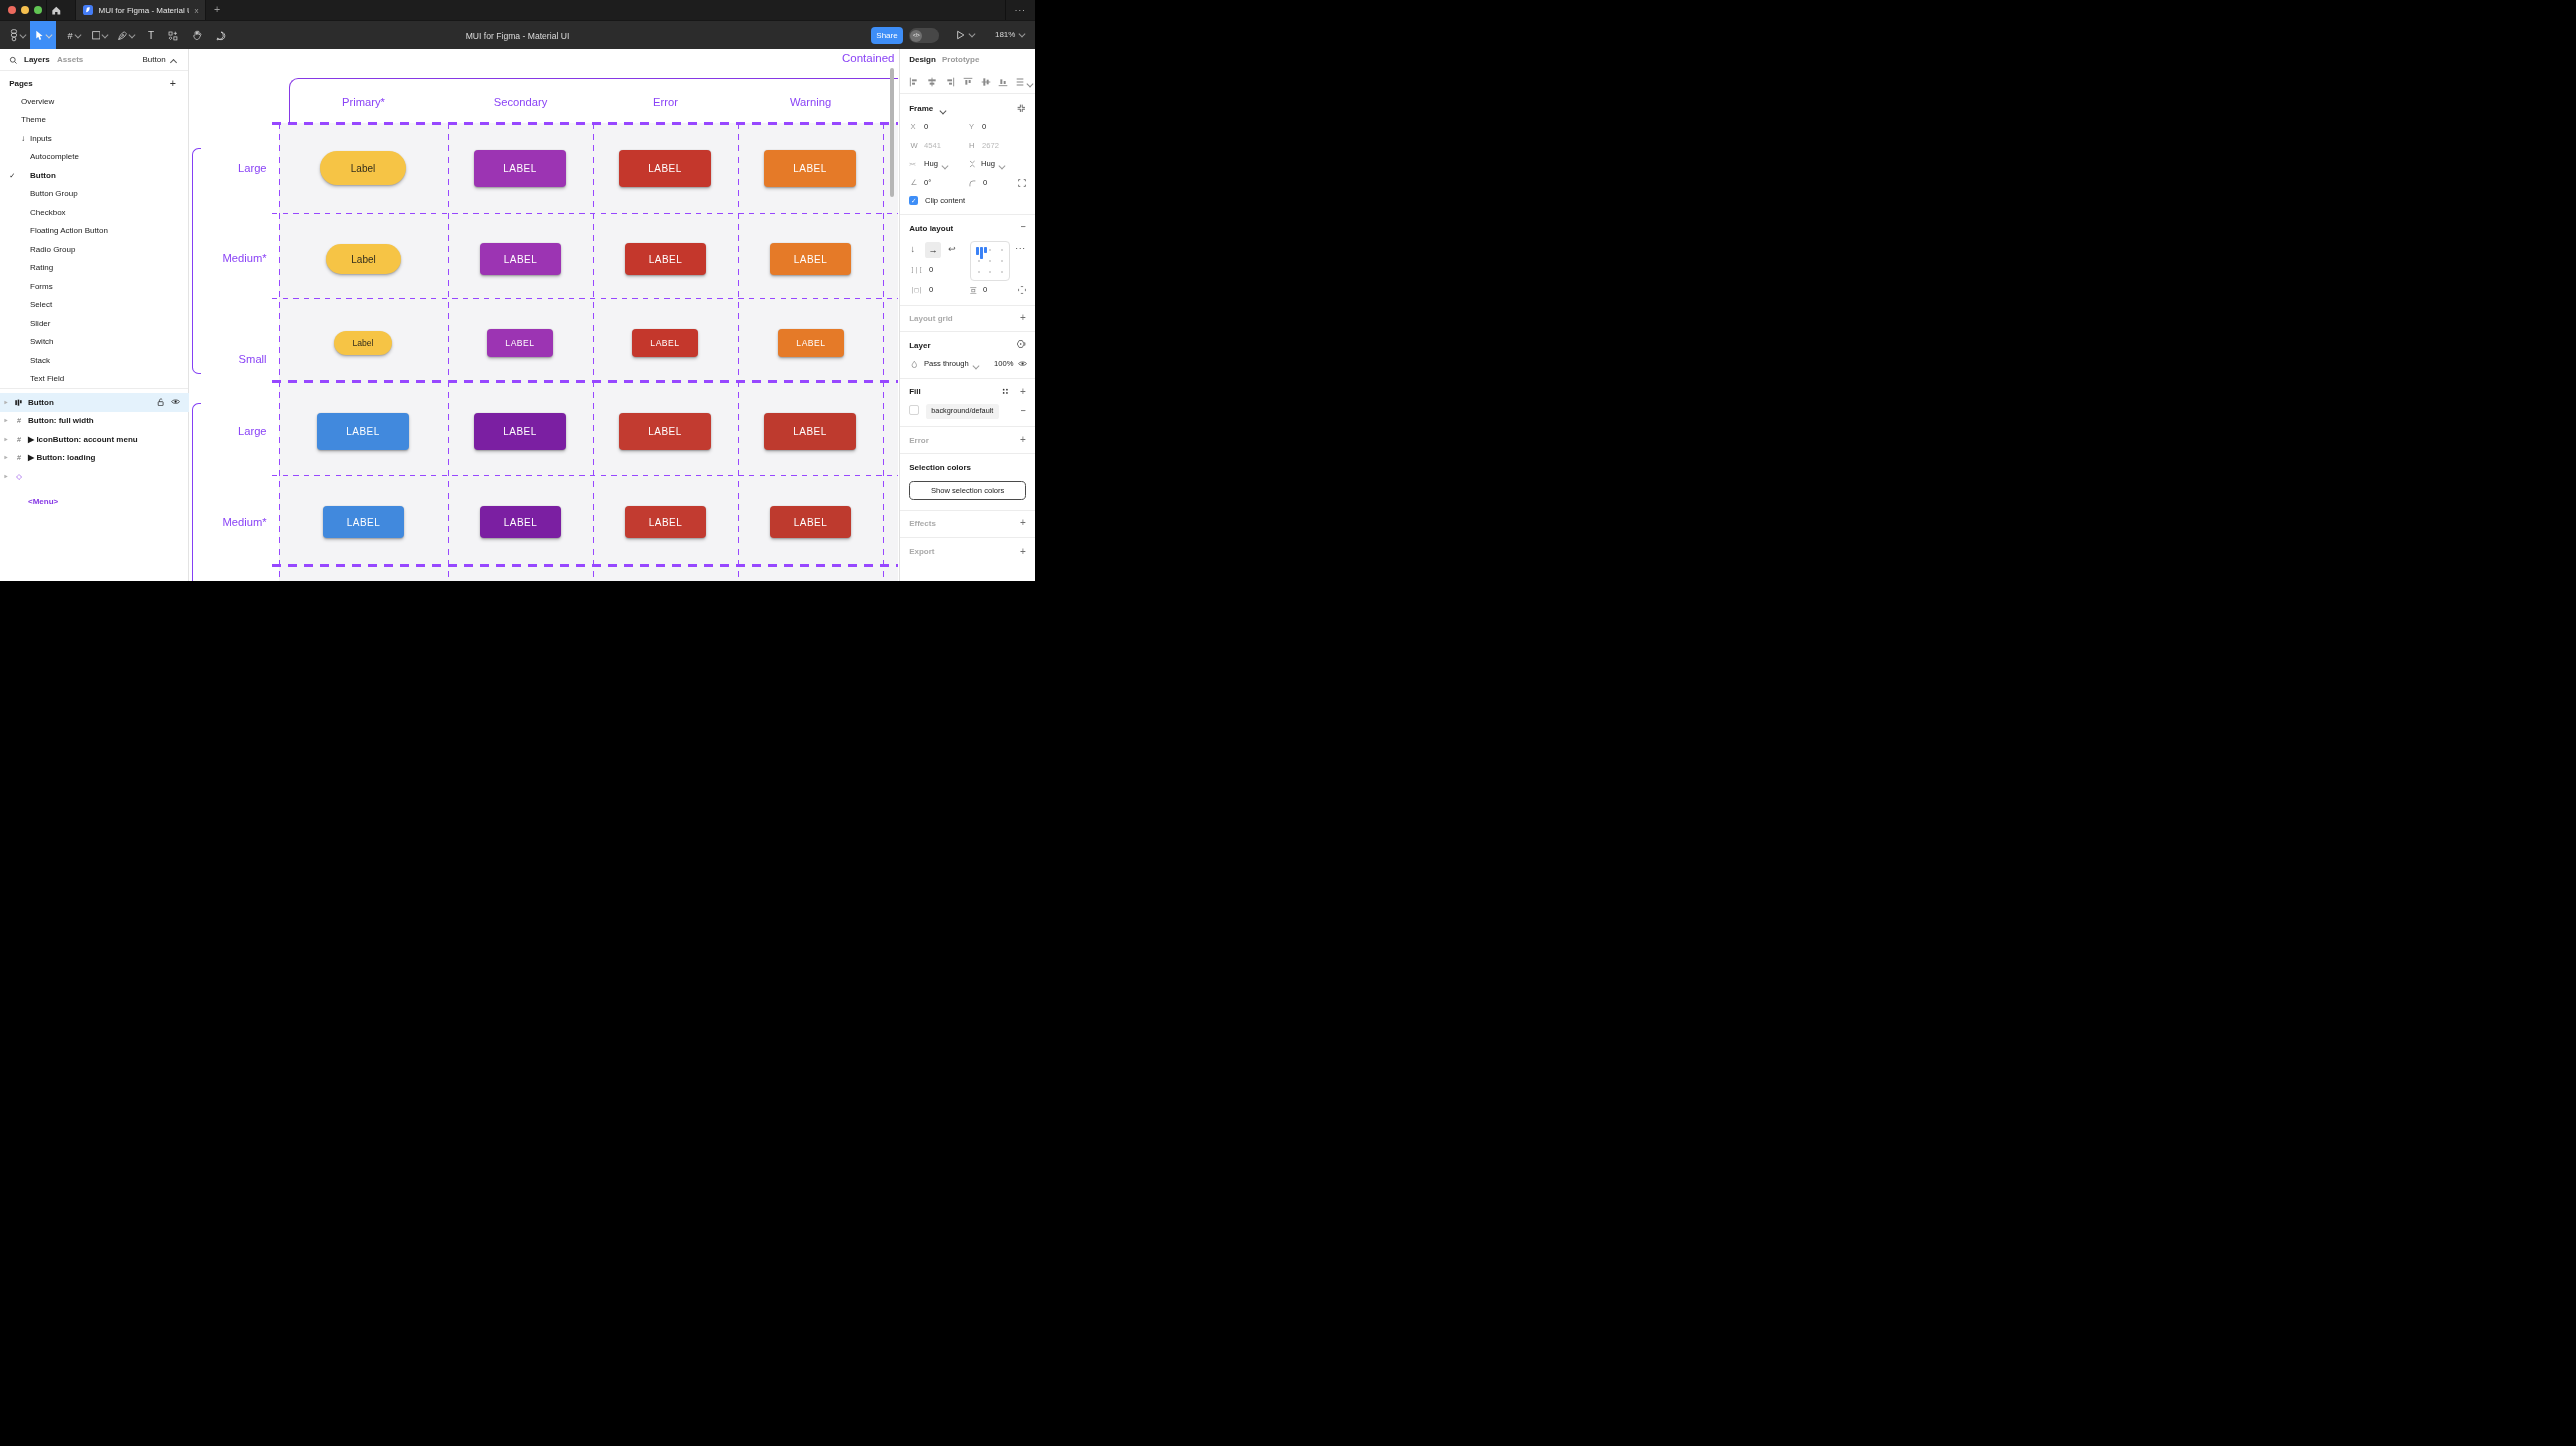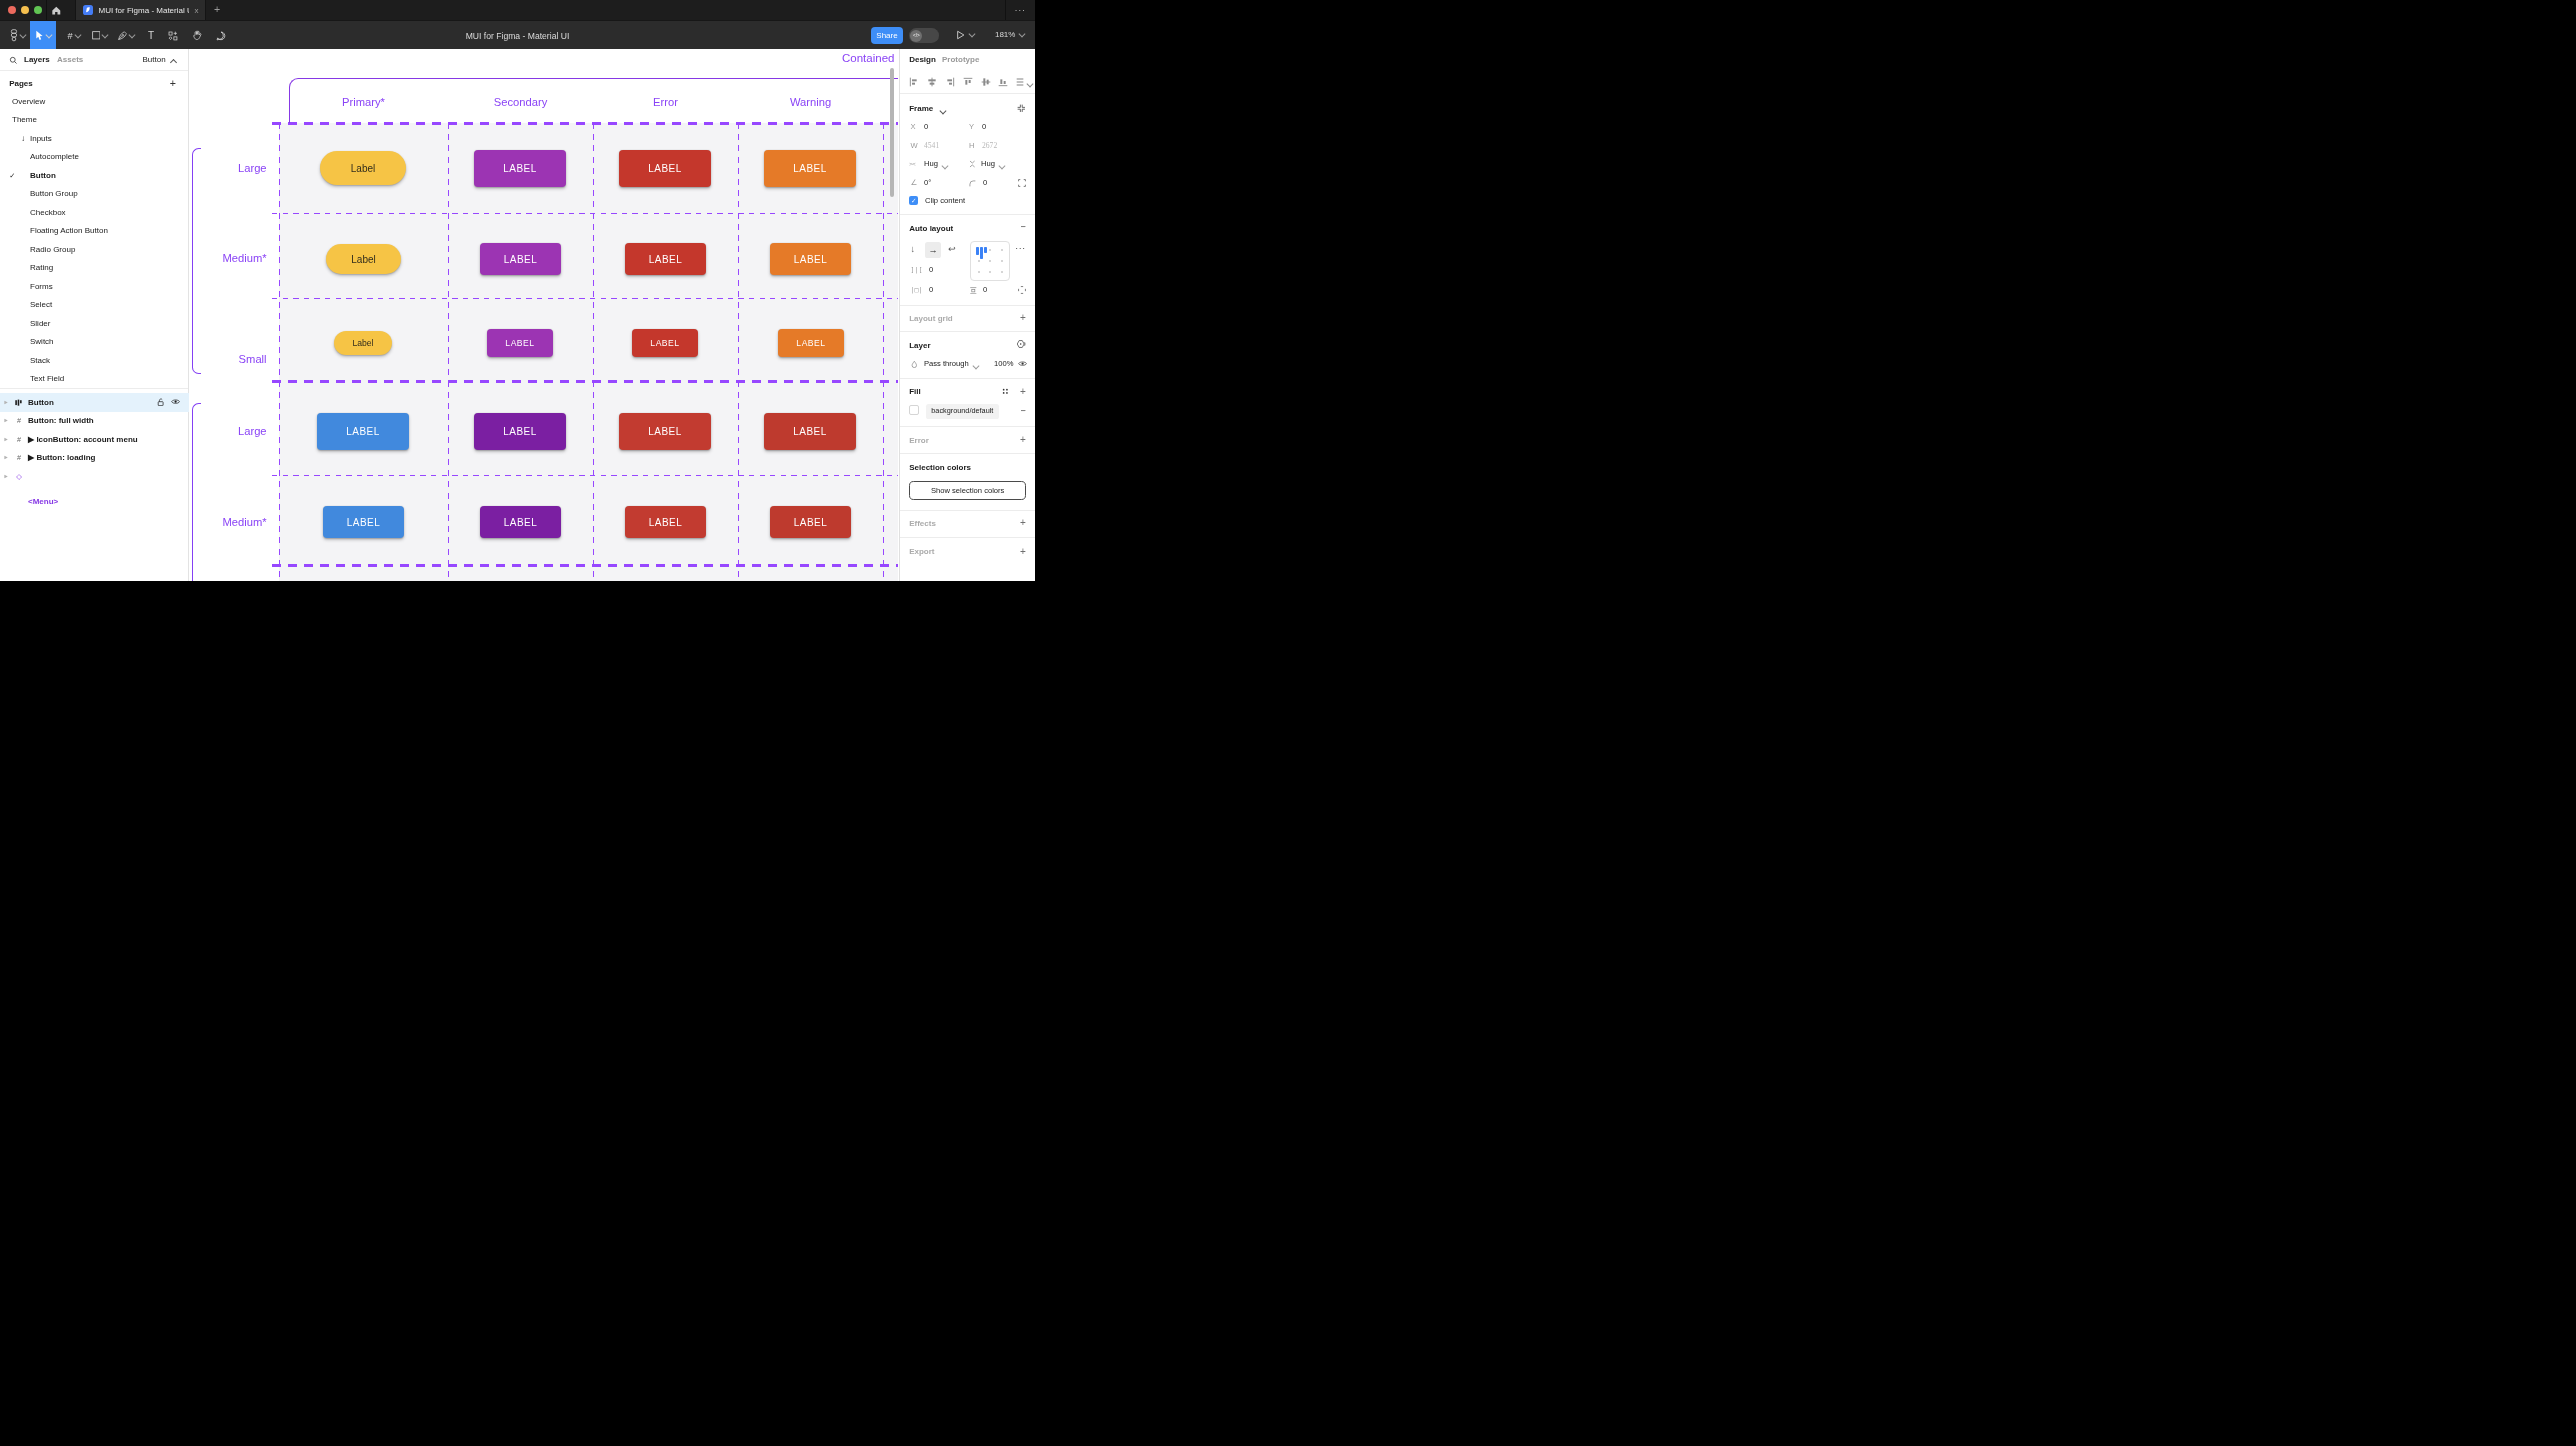--- a/index.html
+++ b/index.html
@@ -31,21 +31,21 @@
   #dev-knob{position:absolute;left:1.3px;top:1.3px;width:12px;height:12px;border-radius:50%;background:#6f6f6f;color:#fff;font-size:4.6px;display:flex;align-items:center;justify-content:center;}
   #present{position:absolute;right:61px;top:8.6px;display:flex;align-items:center;gap:4px;}
   #zoom-ctl{position:absolute;right:10.6px;top:9.2px;color:#d9d9d9;font-size:8px;display:flex;align-items:center;gap:4px;}
   
   #sidebar{position:absolute;left:0;top:49px;width:189px;height:532px;background:#fff;border-right:0.7px solid #E3E3E3;box-sizing:border-box;font-size:8px;color:#1b1b1b;}
   #sb-top{position:absolute;left:0;top:0;width:100%;height:22px;border-bottom:0.7px solid #ECECEC;box-sizing:border-box;}
   .sb-tab{position:absolute;top:6px;font-weight:700;}
   #pages-hdr{position:absolute;left:9.2px;top:30px;font-weight:700;}
   #pages-plus{position:absolute;right:12px;top:28px;font-size:10.6px;color:#333;font-weight:400;}
   .pg{position:absolute;left:0;width:189px;height:16px;line-height:16px;}
-  .pg .label{position:absolute;left:12px;}
+  .pg .label{position:absolute;left:21px;}
   .pg.lvl1 .label{left:30px;}
   .pg.cur .label{font-weight:700;}
   .pg .check{position:absolute;left:9.2px;font-size:7.3px;}
   .pg .pre{position:absolute;left:21px;}
   #sb-div{position:absolute;left:0;top:339px;width:100%;height:0.7px;background:#ECECEC;}
   .lyr{position:absolute;left:0;width:189px;height:18.5px;font-weight:700;}
   .lyr.sel{background:#E4F2FC;}
   .lyr .caret{position:absolute;left:4.6px;top:5.3px;font-size:6px;color:#b3b3b3;}
   .lyr .licon{position:absolute;left:14.5px;top:4.6px;width:9.2px;height:9.2px;display:flex;align-items:center;justify-content:center;color:#6d6d6d;font-size:7.3px;font-weight:400;}
   .lyr .label{position:absolute;left:28px;top:4.6px;white-space:nowrap;}
@@ -78,21 +78,21 @@
   .btn.pill-sm{width:58px;height:24px;border-radius:12px;font-size:8.6px;letter-spacing:0;}
   #cv-scroll{position:absolute;right:4px;top:19px;width:4px;height:129px;border-radius:2px;background:#B5B5B5;}
   
   #panel{position:absolute;left:899px;top:49px;width:136px;height:532px;background:#fff;border-left:0.7px solid #E0E0E0;box-sizing:border-box;font-size:7.6px;color:#1b1b1b;}
   .p-div{position:absolute;left:0;width:100%;height:0.7px;background:#ECECEC;}
   .p-hdr{position:absolute;left:9.2px;font-weight:700;font-size:8px;}
   .p-hdr.dis{color:#ABABAB;}
   .p-plus{position:absolute;right:9.2px;font-size:10px;color:#6f6f6f;font-weight:400;}
   .p-lbl{color:#9a9a9a;}
   .p-val{color:#1b1b1b;}
-  .p-val.gray{color:#b8b8b8;font-family:Liberation Serif, serif;}
+  .p-val.gray{color:#b8b8b8;}
   .prow{position:absolute;left:0;width:100%;height:10.6px;line-height:10.6px;}
   .ico{display:inline-block;vertical-align:middle;}
   #clipbox{position:absolute;left:9.2px;width:9.2px;height:9.2px;border-radius:2px;background:#3E8EF7;color:#fff;font-size:6.6px;text-align:center;line-height:9.2px;}
   #al-dirsel{position:absolute;left:25px;width:16px;height:16px;background:#ECECEC;border-radius:2.6px;text-align:center;line-height:16px;font-size:9.2px;color:#1b1b1b;}
   #al-widget{position:absolute;left:70px;width:38px;height:38px;border:0.7px solid #E0E0E0;border-radius:4px;background:#fff;}
   .al-bar{position:absolute;background:#3B82F6;width:2.6px;border-radius:0.7px;}
   .al-dot{position:absolute;width:2px;height:2px;border-radius:50%;background:#c9c9c9;}
   #selcolors-btn{position:absolute;left:9.2px;width:117px;height:18.5px;border:0.7px solid #4a4a4a;border-radius:4.6px;display:flex;align-items:center;justify-content:center;font-size:7.6px;color:#1b1b1b;box-sizing:border-box;}
   #fill-chip{position:absolute;left:26px;top:-2.6px;background:#F2F2F2;border-radius:2.6px;padding:2px 5.3px;font-size:7.3px;}
   #fill-swatch{position:absolute;left:9.2px;top:-2px;width:10px;height:10px;border:0.7px solid #d5d5d5;border-radius:2px;background:#fff;box-sizing:border-box;}

